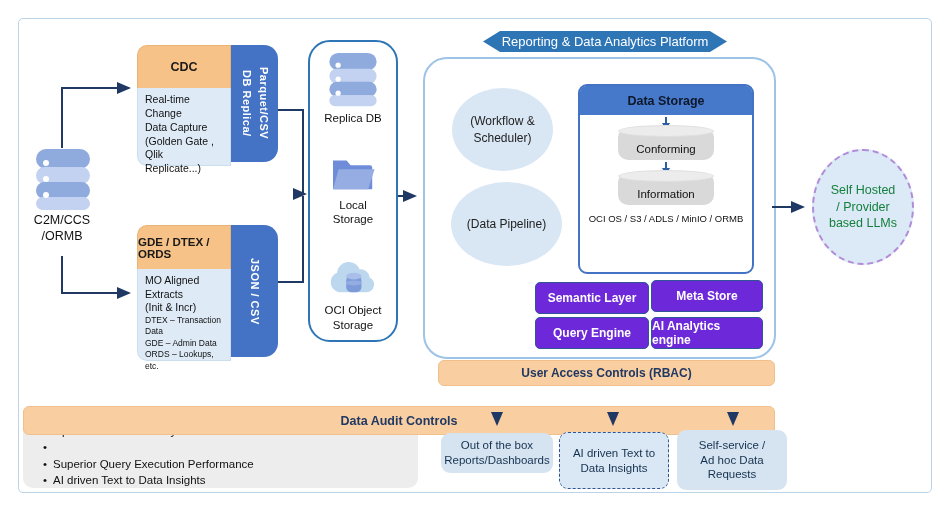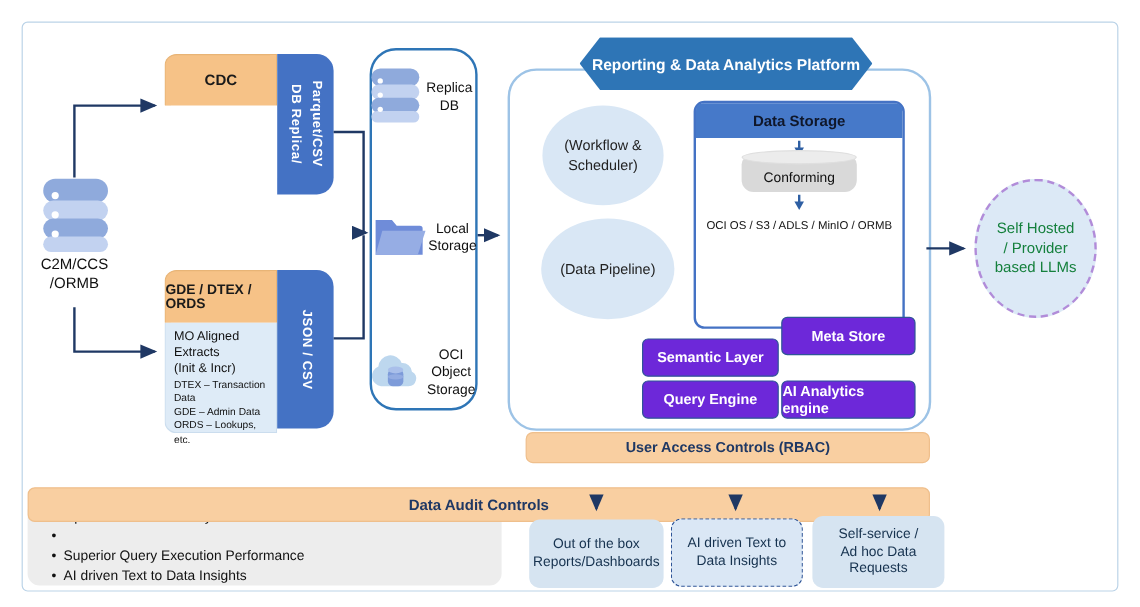--- a/index.html
+++ b/index.html
@@ -31,28 +31,28 @@
   #cdc-box .vtab{right:-47px;}
   #gde-box{left:137px;top:225px;width:94px;height:132px;}
   #gde-box .hdr{height:43px;font-size:11.5px;}
   #gde-box .bdy{height:82px;font-size:10.5px;line-height:1.3;}
   .detail-line{font-size:8.5px;line-height:1.35;color:#111;}
 
   
   #staging{left:308px;top:40px;width:90px;height:302px;background:#fff;border:2.5px solid #2E75B6;
            border-radius:22px;display:flex;flex-direction:column;align-items:center;
            justify-content:space-between;padding:10px 0 8px;box-sizing:border-box;z-index:5;}
-  .stage-item{display:flex;flex-direction:row;align-items:center;}
+  .stage-item{display:flex;flex-direction:column;align-items:center;}
   .stage-item .lbl{font-size:11.5px;color:#111;text-align:center;line-height:1.25;margin-top:3px;}
 
   
   #platform{left:423px;top:57px;width:349px;height:298px;border:2px solid #9DC3E6;border-radius:24px;background:#fff;}
-  #banner{left:483px;top:31px;width:244px;height:44px;background:#2E75B6;z-index:8;
+  #banner{left:483px;top:31px;width:244px;height:21px;background:#2E75B6;z-index:8;
           clip-path:polygon(7% 0,93% 0,100% 50%,93% 100%,7% 100%,0 50%);
-          display:flex;align-items:center;justify-content:center;color:#fff;font-weight:700;font-size:13px;}
+          display:flex;align-items:center;justify-content:center;color:#fff;font-weight:400;font-size:13px;}
   .pe{background:#D9E7F5;border-radius:50%;display:flex;align-items:center;justify-content:center;
       text-align:center;font-size:12px;color:#222;line-height:1.35;z-index:7;}
   #ellipse-workflow{left:452px;top:88px;width:101px;height:83px;}
   #ellipse-pipeline{left:451px;top:182px;width:111px;height:84px;}
 
   
   #data-storage{left:578px;top:84px;width:176px;height:190px;border:2px solid #4472C4;border-radius:9px;
                 background:#fff;box-sizing:border-box;display:flex;flex-direction:column;align-items:center;z-index:7;}
   #data-storage .ds-hdr{width:100%;height:29px;background:#4679C9;border-radius:6px 6px 0 0;
                 display:flex;align-items:center;justify-content:center;color:#0f172a;font-weight:700;font-size:12.5px;}
@@ -61,21 +61,21 @@
   .cyl::before{content:"";position:absolute;left:0;top:-5px;width:100%;height:12px;border-radius:50%;
        background:#ECECEC;border:1px solid #DFDFDF;box-sizing:border-box;}
   .cyl span{font-size:11.5px;color:#111;padding-bottom:5px;position:relative;}
   .ds-caption{font-size:9.5px;color:#111;margin-top:8px;white-space:nowrap;}
   .dsarrow{height:13px;margin-top:2px;}
 
   
   .svc{background:#6d28d9;border:1px solid #2F5597;border-radius:5px;display:flex;align-items:center;
        justify-content:center;color:#fff;font-weight:700;font-size:12px;z-index:7;}
   #svc-0{left:535px;top:282px;width:112px;height:30px;}
-  #svc-1{left:651px;top:264px;width:110px;height:30px;}
+  #svc-1{left:651px;top:280px;width:110px;height:30px;}
   #svc-2{left:535px;top:317px;width:112px;height:30px;}
   #svc-3{left:651px;top:317px;width:110px;height:30px;}
 
   
   #llm{left:812px;top:149px;width:102px;height:116px;background:#DCE9F6;border:2px dashed #B18CD9;
        border-radius:50%;display:flex;align-items:center;justify-content:center;text-align:center;
        font-size:12.5px;color:#15803d;line-height:1.35;box-sizing:border-box;}
 
   
   .obar{background:#F9CFA1;border:1px solid #EFBF8C;border-radius:6px;display:flex;align-items:center;
@@ -85,21 +85,21 @@
 
   
   #benefits{left:23px;top:416px;width:395px;height:72px;background:#EDEDED;border-radius:10px;
             padding:7px 10px 0 14px;box-sizing:border-box;}
   #benefits .b-item{display:flex;font-size:11.5px;color:#111;line-height:1.42;}
   #benefits .dot{width:16px;flex:0 0 16px;text-align:center;}
 
   
   .obox{background:#D6E4F1;border-radius:9px;display:flex;align-items:center;justify-content:center;
         text-align:center;font-size:11.5px;color:#16324F;line-height:1.3;box-sizing:border-box;z-index:5;}
-  #out-0{left:441px;top:433px;width:112px;height:57px;}
+  #out-0{left:441px;top:433px;width:112px;height:40px;}
   #out-1{left:559px;top:432px;width:110px;height:57px;border:1.6px dashed #2F5597;background:#DAE7F5;}
   #out-2{left:677px;top:430px;width:110px;height:60px;}
 </style>
 </head>
 <body>
 
 <div class="abs slide-frame"></div>
 
 <svg id="arrows">
   <defs>
@@ -128,20 +128,24 @@
   <rect x="2" y="49" width="54" height="13" rx="6.5" fill="#C2D2F0"></rect>
   <circle cx="12" cy="15" r="3" fill="#fff"></circle>
   <circle cx="12" cy="31" r="3" fill="#fff"></circle>
   <circle cx="12" cy="47" r="3" fill="#fff"></circle>
 </svg>
 <div class="abs src-label preline">C2M/CCS
 /ORMB</div>
 
 <div class="abs xbox" id="cdc-box">
   <div class="hdr">CDC</div>
+  <div class="bdy preline">Real-time Change
+Data Capture
+(Golden Gate , Qlik
+Replicate...)</div>
   <div class="vtab">
     <span class="preline">DB Replica/
 Parquet/CSV</span>
   </div>
 </div>
 
 <div class="abs xbox" id="gde-box">
   <div class="hdr">GDE / DTEX / ORDS</div>
   <div class="bdy">
     <div class="preline">MO Aligned Extracts
@@ -201,20 +205,23 @@
     <path d="M5 0 V7" stroke="#2E5FA3" stroke-width="2"></path>
       <path d="M1 6 L5 13 L9 6 z" fill="#2E5FA3"></path>
   </svg>
   <div class="cyl" style="margin-top:0;">
     <span>Conforming</span>
   </div>
   <svg class="dsarrow" width="10" height="13" viewBox="0 0 10 13">
     <path d="M5 0 V7" stroke="#2E5FA3" stroke-width="2"></path>
       <path d="M1 6 L5 13 L9 6 z" fill="#2E5FA3"></path>
   </svg>
+  <div class="cyl" style="margin-top:0;">
+    <span>Information</span>
+  </div>
   <div class="ds-caption">OCI OS / S3 / ADLS / MinIO / ORMB</div>
 </div>
 
 <div class="abs svc" id="svc-0">Semantic Layer</div>
 <div class="abs svc" id="svc-1">Meta Store</div>
 <div class="abs svc" id="svc-2">Query Engine</div>
 <div class="abs svc" id="svc-3">AI Analytics engine</div>
 
 <div class="abs preline" id="llm">Self Hosted
 / Provider

